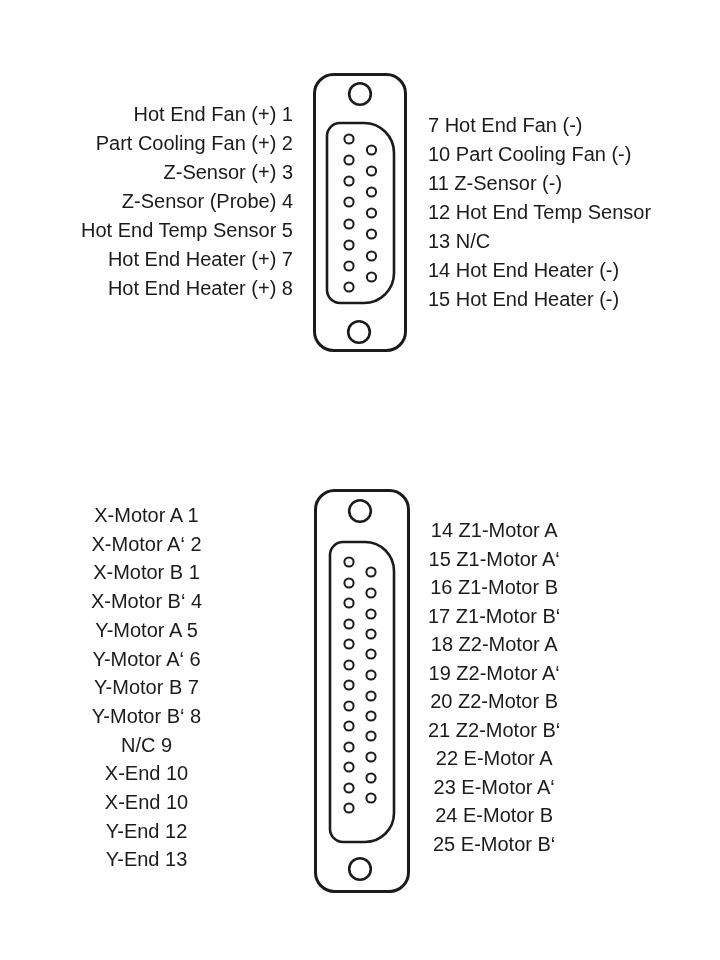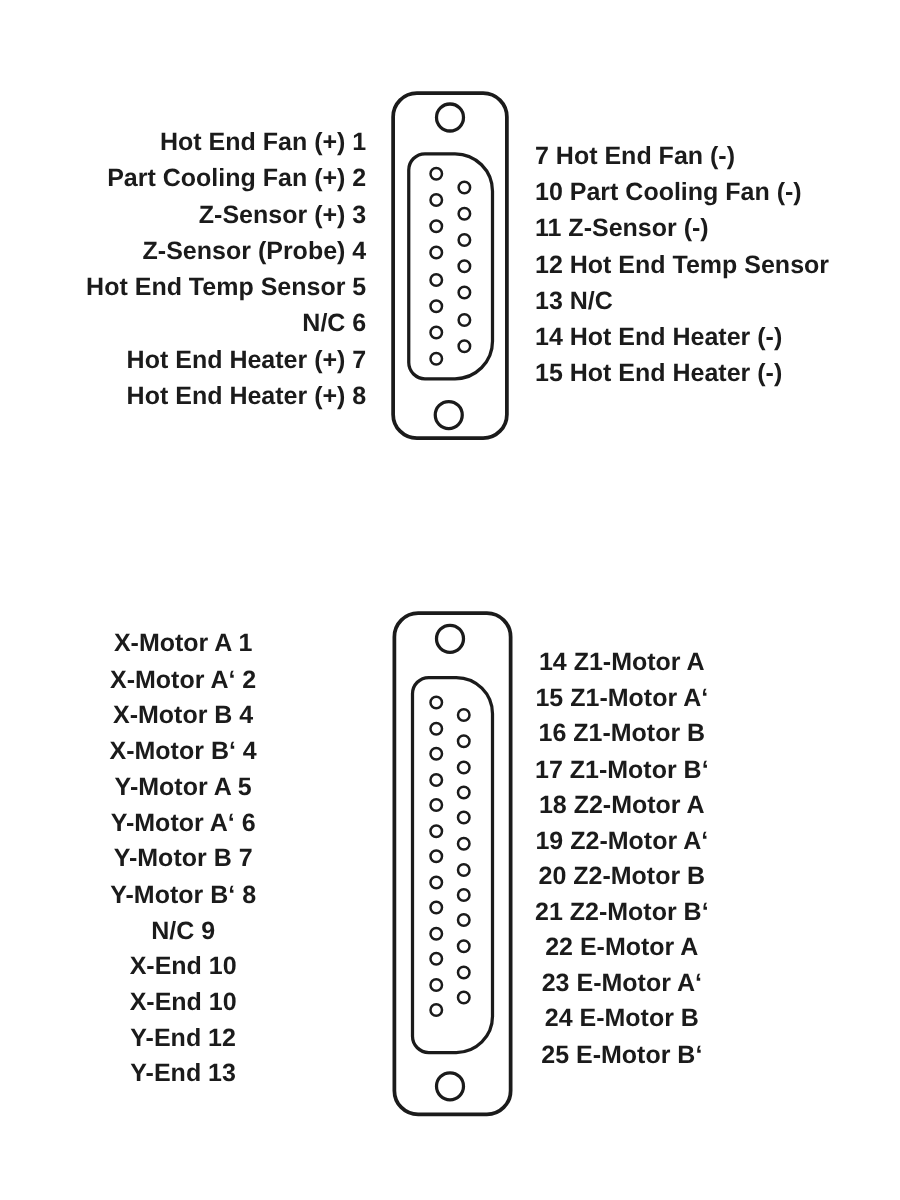--- a/index.html
+++ b/index.html
@@ -13,21 +13,21 @@
   body {
     position: relative;
     font-family: "Liberation Sans", "DejaVu Sans", sans-serif;
     color: #1b1b1b;
   }
   .labels {
     position: absolute;
     font-size: 20px;
     white-space: nowrap;
   }
-  .labels .pin-label { height: auto; font-weight: bold; }
+  .labels .pin-label { height: auto; }
   #top-left-labels {
     top: 100px;
     left: 0;
     width: 293px;
     text-align: right;
     line-height: 29px;
   }
   #top-right-labels {
     top: 111px;
     left: 428px;
@@ -60,21 +60,20 @@
 </style>
 </head>
 <body>
 
 <div id="top-left-labels" class="labels">
     <div class="pin-label">Hot End Fan (+) 1</div>
     <div class="pin-label">Part Cooling Fan (+) 2</div>
     <div class="pin-label">Z-Sensor (+) 3</div>
     <div class="pin-label">Z-Sensor (Probe) 4</div>
     <div class="pin-label">Hot End Temp Sensor 5</div>
-    <div class="pin-label">N/C 6</div>
     <div class="pin-label">Hot End Heater (+) 7</div>
     <div class="pin-label">Hot End Heater (+) 8</div>
   </div>
 
 <svg id="top-connector" class="connector" width="110" height="296" viewBox="306 66 110 296" xmlns="http://www.w3.org/2000/svg">
   <rect class="outline" x="314.5" y="74.5" width="91" height="276" rx="19" stroke-width="3"></rect>
   <circle class="outline" cx="360" cy="94" r="10.8" stroke-width="2.6"></circle>
   <circle class="outline" cx="359" cy="332" r="10.8" stroke-width="2.6"></circle>
   <path class="outline" stroke-width="2.6" d="M 340 123 H 364 A 30 30 0 0 1 394 153 V 273 A 30 30 0 0 1 364 303 H 340 A 13 13 0 0 1 327 290 V 136 A 13 13 0 0 1 340 123 Z"></path>
   <g stroke-width="2" fill="#ffffff" stroke="#1b1b1b">
@@ -102,21 +101,21 @@
     <div class="pin-label">11 Z-Sensor (-)</div>
     <div class="pin-label">12 Hot End Temp Sensor</div>
     <div class="pin-label">13 N/C</div>
     <div class="pin-label">14 Hot End Heater (-)</div>
     <div class="pin-label">15 Hot End Heater (-)</div>
   </div>
 
 <div id="bottom-left-labels" class="labels">
     <div class="pin-label">X-Motor A 1</div>
     <div class="pin-label">X-Motor A‘ 2</div>
-    <div class="pin-label">X-Motor B 4</div>
+    <div class="pin-label">X-Motor B 1</div>
     <div class="pin-label">X-Motor B‘ 4</div>
     <div class="pin-label">Y-Motor A 5</div>
     <div class="pin-label">Y-Motor A‘ 6</div>
     <div class="pin-label">Y-Motor B 7</div>
     <div class="pin-label">Y-Motor B‘ 8</div>
     <div class="pin-label">N/C 9</div>
     <div class="pin-label">X-End 10</div>
     <div class="pin-label">X-End 10</div>
     <div class="pin-label">Y-End 12</div>
     <div class="pin-label">Y-End 13</div>

